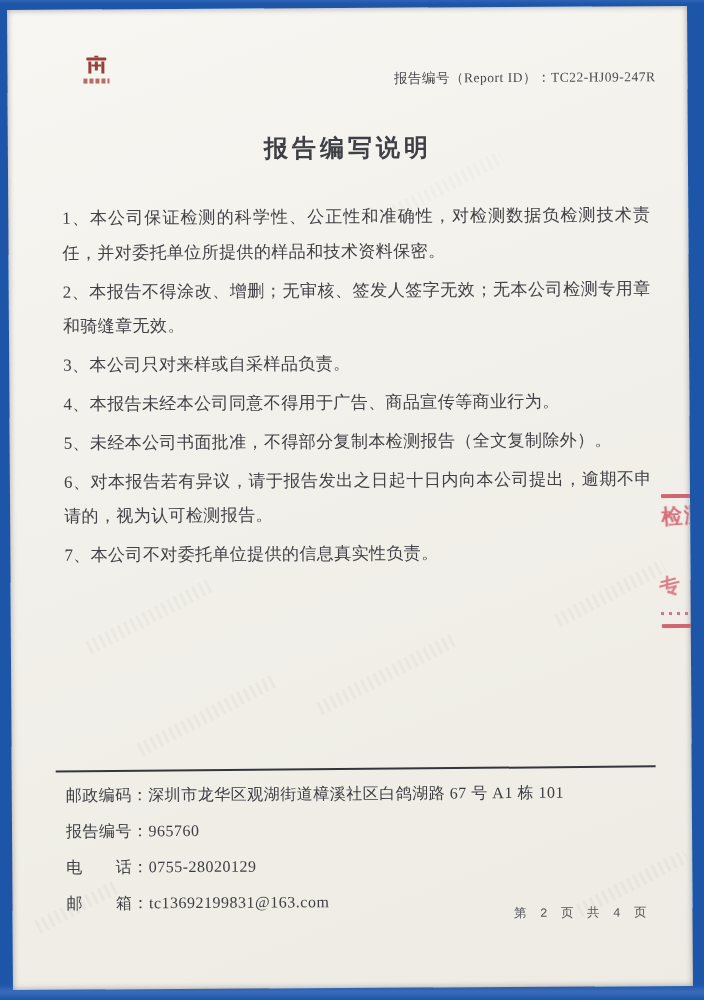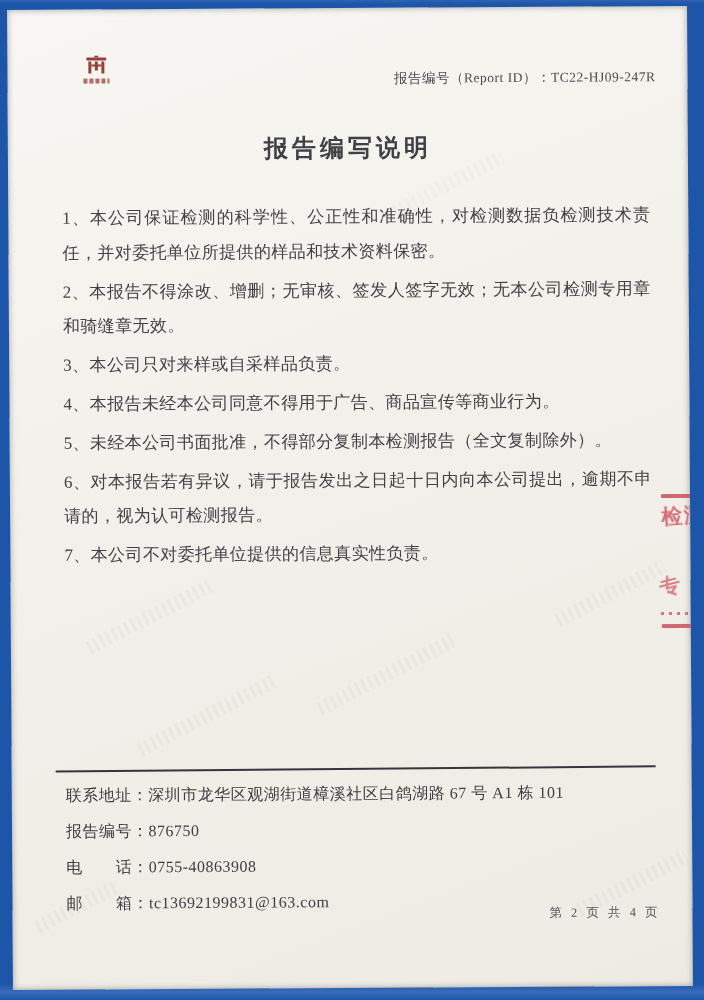--- a/index.html
+++ b/index.html
@@ -46,22 +46,22 @@
   .footer-divider{
     position:absolute;left:44px;top:760px;width:600px;height:0;
     border-top:2px solid #35363c;transform:rotate(-0.15deg);
   }
   .footer{
     position:absolute;left:54px;top:768px;width:560px;
     font-size:16px;line-height:36px;letter-spacing:.5px;color:#3d3d42;
   }
   .footer .row{white-space:nowrap;}
   .page-number{
-    position:absolute;right:32px;top:898px;
-    font-size:12.5px;letter-spacing:3px;color:#55565b;
+    position:absolute;right:43px;top:898px;
+    font-size:12.5px;letter-spacing:3px;color:#55565b;font-family:Liberation Mono, monospace;
   }
 
   
   .stamp{
     position:absolute;right:0;top:488px;width:32px;height:142px;
     overflow:hidden;opacity:.85;
   }
   .stamp .bar{position:absolute;left:3px;width:40px;height:4px;background:#c9505e;border-radius:1px;filter:blur(.3px);}
   .stamp .bar-top{top:0;}
   .stamp .bar-bottom{top:130px;}
@@ -123,27 +123,27 @@
       <p>3、本公司只对来样或自采样品负责。</p>
       <p>4、本报告未经本公司同意不得用于广告、商品宣传等商业行为。</p>
       <p>5、未经本公司书面批准，不得部分复制本检测报告（全文复制除外）。</p>
       <p>6、对本报告若有异议，请于报告发出之日起十日内向本公司提出，逾期不申请的，视为认可检测报告。</p>
       <p>7、本公司不对委托单位提供的信息真实性负责。</p>
     </div>
 
     <div class="footer-divider"></div>
     <div class="footer">
       <div class="row">
-        <span>联系地址：</span><span>深圳市龙华区观湖街道樟溪社区白鸽湖路 67 号 A1 栋 101</span>
+        <span>邮政编码：</span><span>深圳市龙华区观湖街道樟溪社区白鸽湖路 67 号 A1 栋 101</span>
       </div>
       <div class="row">
-        <span>报告编号：</span><span>876750</span>
+        <span>报告编号：</span><span>965760</span>
       </div>
       <div class="row">
-        <span>电　　话：</span><span>0755-40863908</span>
+        <span>电　　话：</span><span>0755-28020129</span>
       </div>
       <div class="row">
         <span>邮　　箱：</span><span>tc13692199831@163.com</span>
       </div>
     </div>
 
     <div class="page-number">第 2 页 共 4 页</div>
 
     <div class="stamp">
       <div class="bar bar-top"></div>

